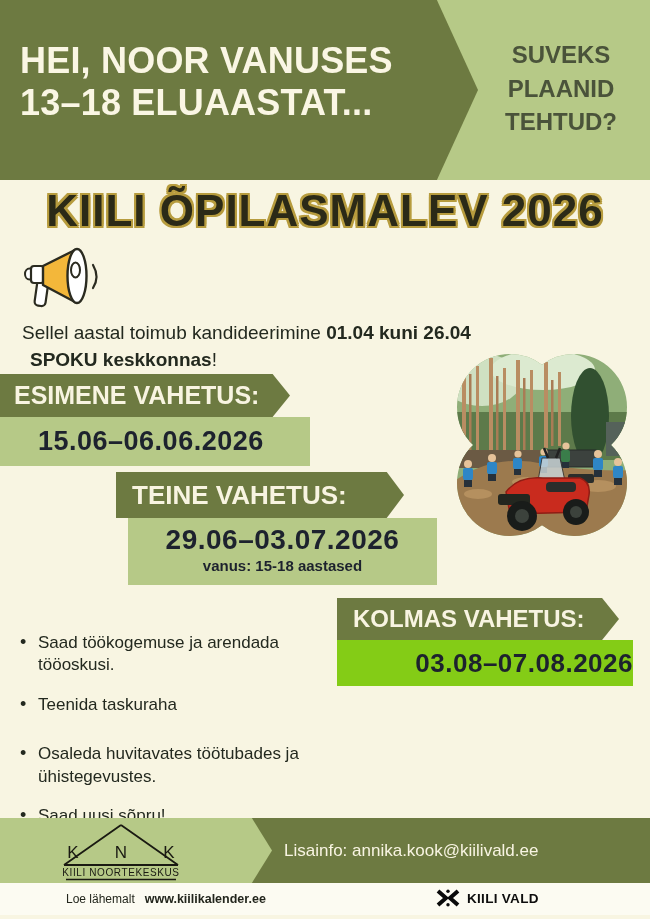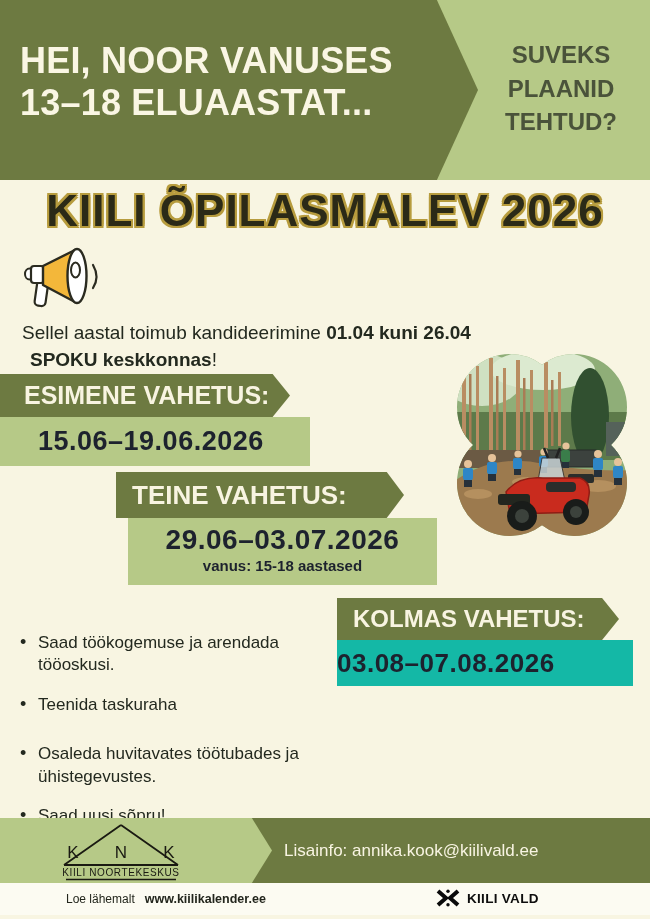--- a/index.html
+++ b/index.html
@@ -40,34 +40,34 @@
   
   .apply-text { position:absolute; left:22px; top:320px; font-size:19px; line-height:1.42; color:#23291f; }
   .apply-text b { font-weight:700; }
   .apply-line2 { margin-left:8px; }
   
   .shift-banner {
     position:absolute; background:#6d7a41; color:#f8f4e1; font-weight:700;
     box-sizing:border-box; white-space:nowrap;
     clip-path:polygon(0 0, 94% 0, 100% 50%, 94% 100%, 0 100%);
   }
-  .shift1-banner { left:0; top:374px; width:290px; height:43px; font-size:25px; line-height:43px; padding-left:24px; }
+  .shift1-banner { left:0; top:374px; width:290px; height:43px; font-size:25px; line-height:43px; padding-left:14px; }
   .shift1-dates {
     position:absolute; left:0; top:417px; width:310px; height:49px; background:#b6c987;
     color:#1d222e; font-size:27px; font-weight:700; line-height:49px; padding-left:38px;
     box-sizing:border-box; letter-spacing:0.5px;
   }
   .shift2-banner { left:116px; top:472px; width:288px; height:46px; font-size:26px; line-height:46px; padding-left:16px; }
   .shift2-block { position:absolute; left:128px; top:518px; width:309px; height:67px; background:#b6c987; text-align:center; }
   .shift2-dates { font-size:28px; font-weight:700; color:#1d222e; margin-top:6px; letter-spacing:0.5px; }
   .shift2-note  { font-size:15px; font-weight:700; color:#1d222e; margin-top:1px; }
   .shift3-banner { left:337px; top:598px; width:282px; height:42px; font-size:24px; line-height:42px; padding-left:16px; }
   .shift3-dates {
-    position:absolute; left:337px; top:640px; width:296px; height:46px; background:#14b8a6;
-    text-align:left; color:#1d222e; font-size:26px; font-weight:700; line-height:46px; letter-spacing:0.5px;
+    position:absolute; left:337px; top:640px; width:296px; height:46px; background:#84cc16;
+    text-align:right; color:#1d222e; font-size:26px; font-weight:700; line-height:46px; letter-spacing:0.5px;
   }
   
   .photo { position:absolute; left:448px; top:354px; width:188px; height:182px; }
   
   .why-heading { position:absolute; left:36px; top:596px; font-size:20px; font-weight:700; color:#20261b; }
   .why-list { position:absolute; left:16px; top:632px; width:322px; margin:0; padding:0; font-size:17px; line-height:1.32; color:#23291f; }
   .why-list li { list-style:none; position:relative; padding-left:22px; margin:0 0 17px 0; }
   .why-list li.gap-lg { margin-bottom:27px; }
   .why-list li::before { content:"•"; position:absolute; left:4px; top:-1px; font-size:18px; }
   
@@ -112,21 +112,21 @@
     <ellipse cx="53.5" cy="28" rx="4.5" ry="7.5" fill="#ffffff" stroke="#2b2b20" stroke-width="2"></ellipse>
     <path d="M71,23 q7,12 0,23" fill="none" stroke="#2b2b20" stroke-width="2.2" stroke-linecap="round"></path>
   </svg>
 
   <div class="apply-text">
     <div><span>Sellel aastal toimub kandideerimine </span><b>01.04 kuni 26.04</b></div>
     <div class="apply-line2"><b>SPOKU keskkonnas</b><span>!</span></div>
   </div>
 
   <div class="shift-banner shift1-banner">ESIMENE VAHETUS:</div>
-  <div class="shift1-dates">15.06–19.06.2026</div>
+  <div class="shift1-dates">15.06–06.06.2026</div>
 
   <svg class="photo" viewBox="0 0 188 182">
     <defs>
       <clipPath id="clover">
         <circle cx="62" cy="53" r="53"></circle>
         <circle cx="126" cy="53" r="53"></circle>
         <circle cx="62" cy="129" r="53"></circle>
         <circle cx="126" cy="129" r="53"></circle>
       </clipPath>
     </defs>

